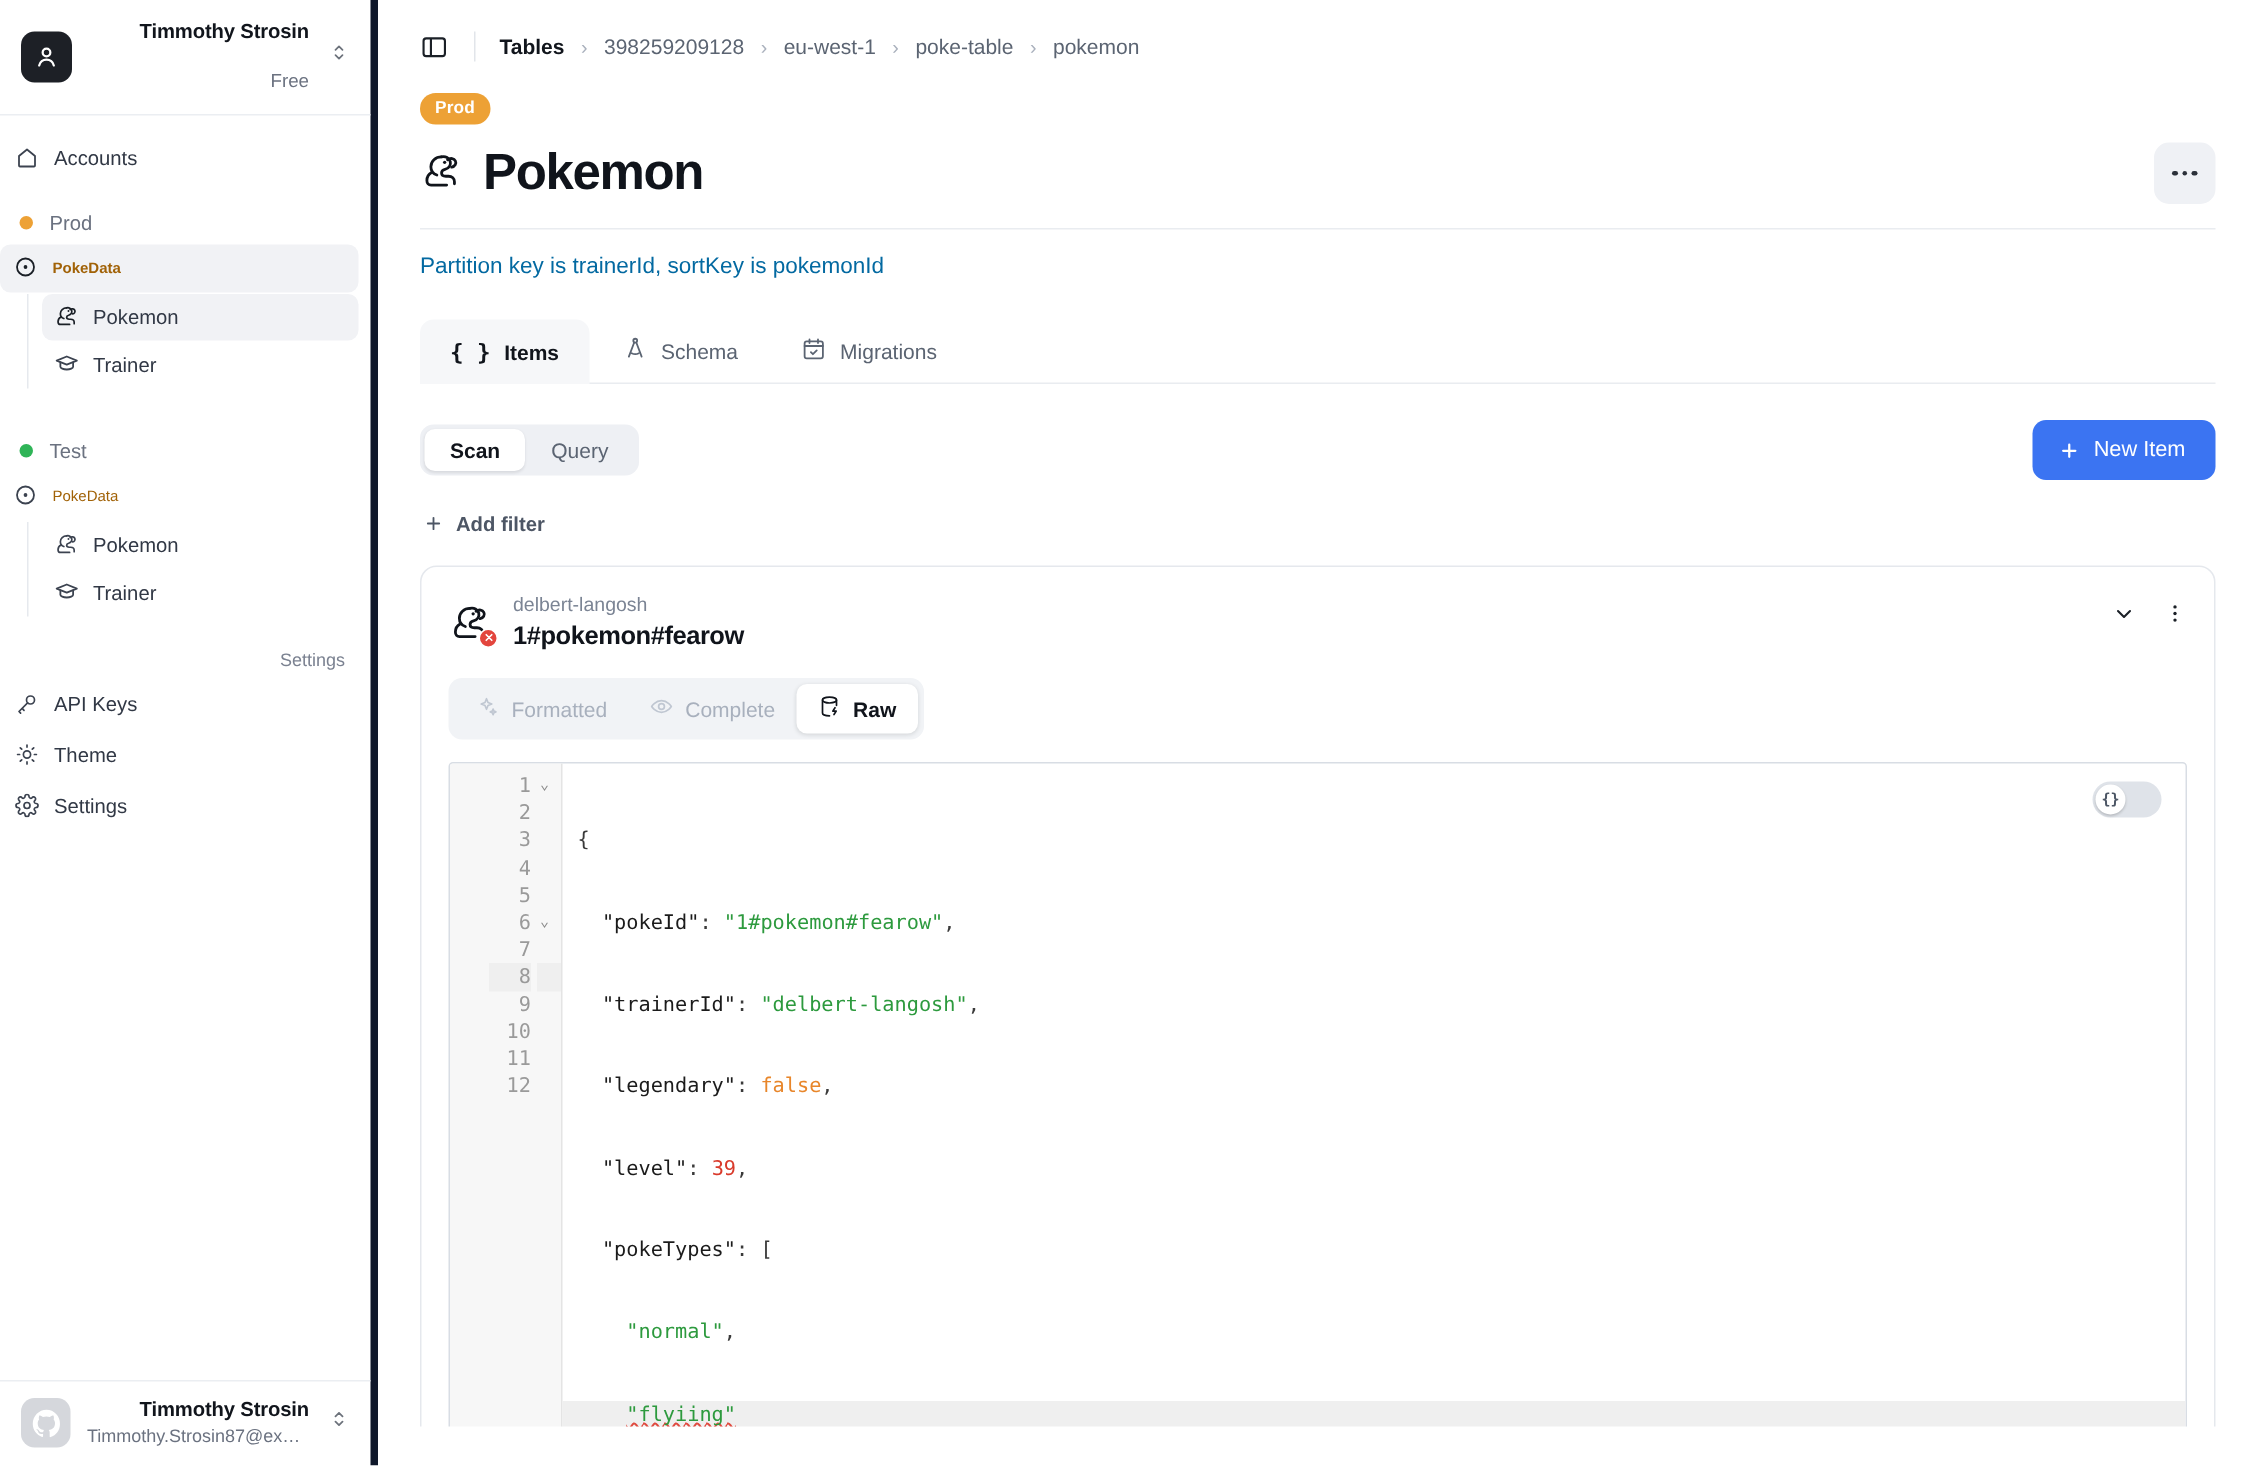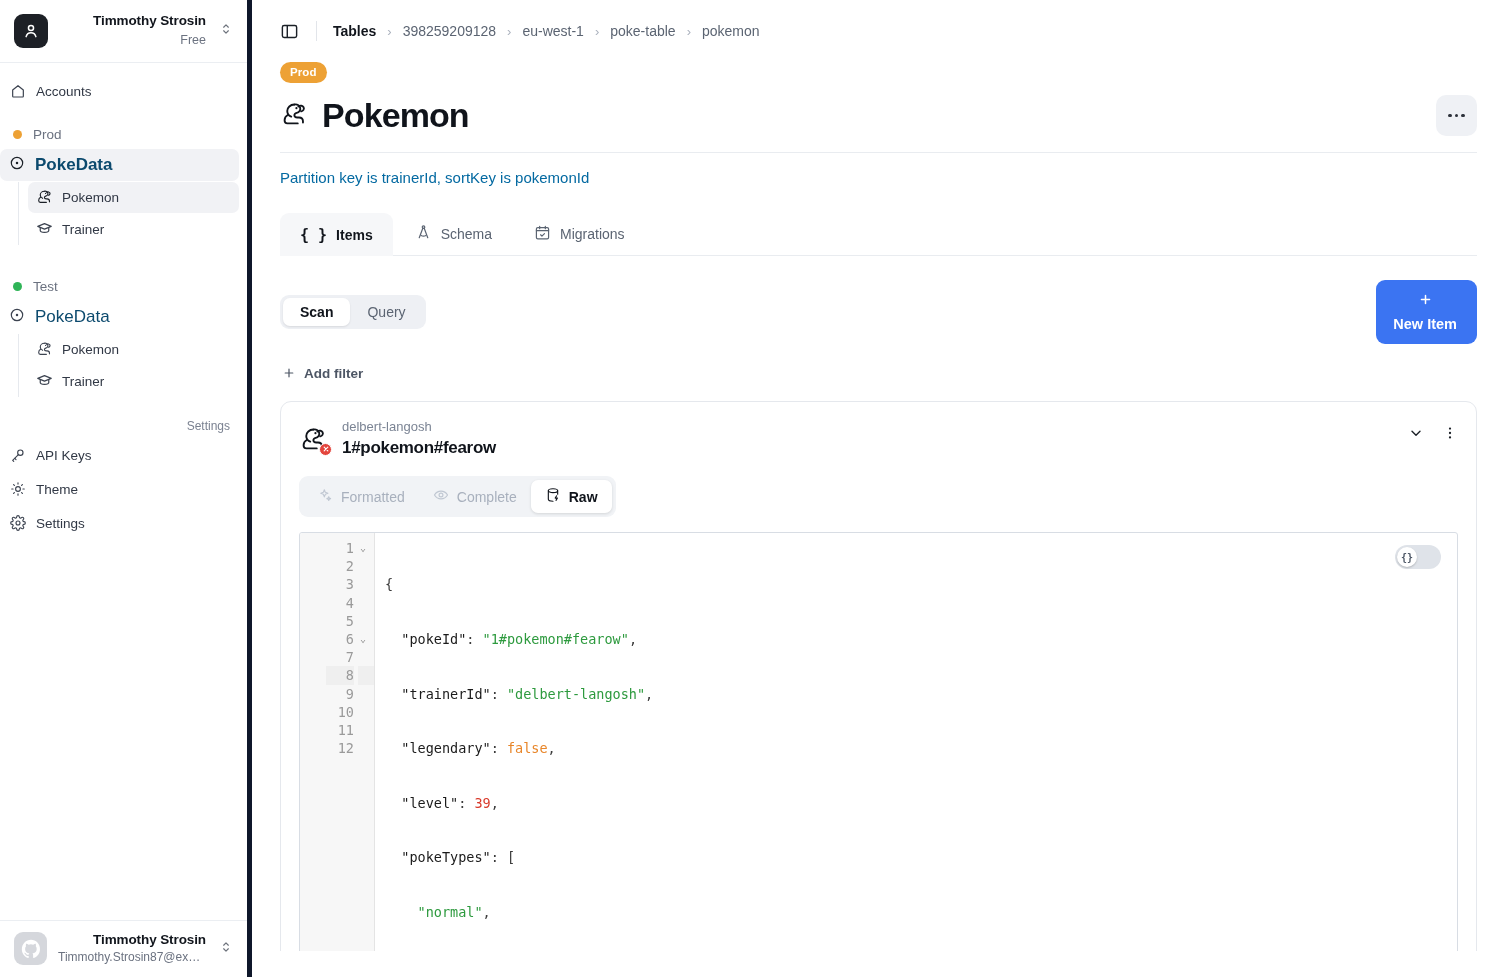--- a/index.html
+++ b/index.html
@@ -27,21 +27,21 @@
     padding: 13px 14px 14px 14px;
     border-bottom: 1px solid #ebeef2;
   }
   .sb-avatar {
     width: 34px; height: 34px; border-radius: 9px;
     background: #1d2026; flex: 0 0 34px;
     display: flex; align-items: center; justify-content: center;
   }
   .sb-top-txt { flex: 1; min-width: 0; }
   .sb-name { font-size: 13.5px; font-weight: 700; color: #11151c; line-height: 16px; letter-spacing: -0.1px;}
-  .sb-plan { font-size: 12.5px; color: #6b7280; line-height: 16px; margin-top: 3px;}
+  .sb-plan { font-size: 12.5px; color: #6b7280; line-height: 16px; margin-top: 17px;}
   .updown { flex: 0 0 16px; opacity: .75; }
 
   .sb-scroll { flex: 1; padding: 10px 8px 0 0; overflow: hidden; }
 
   .nav-item {
     display: flex; align-items: center; gap: 10px;
     height: 32px; padding: 0 9px; border-radius: 7px;
     font-size: 13.5px; color: #313845; cursor: pointer;
     margin-bottom: 2px;
   }
@@ -50,21 +50,21 @@
   .group-head {
     display: flex; align-items: center; gap: 11px;
     height: 30px; padding: 0 9px; font-size: 13.5px;
     color: #6b7280; margin-top: 12px;
   }
   .dot { width: 9px; height: 9px; border-radius: 50%; flex: 0 0 9px; margin-left: 4px;}
 
   .db-item {
     display: flex; align-items: center; gap: 10px;
     height: 32px; padding: 0 9px; border-radius: 7px;
-    font-size: 17px; color: #0c4a6e; cursor: pointer; margin-bottom: 1px;
+    font-size: 10px; color: #a16207; cursor: pointer; margin-bottom: 1px;
   }
   .db-item.active { background: #f1f2f5; font-weight: 700; }
 
   .tbl-wrap { margin-left: 18px; border-left: 1.5px solid #e6e9ee; padding-left: 9px; }
   .tbl-item {
     display: flex; align-items: center; gap: 9px;
     height: 31px; padding: 0 8px; border-radius: 7px;
     font-size: 13.5px; color: #313845; cursor: pointer; margin-bottom: 1px;
   }
   .tbl-item.active { background: #f1f2f5; }
@@ -139,24 +139,23 @@
     display: inline-flex; background: #eef0f4; border-radius: 9px; padding: 3px;
   }
   .seg-btn {
     font-size: 14px; padding: 6px 17px; border-radius: 7px; color: #5b6472;
     cursor: pointer; border: none; background: transparent; font-family: inherit;
   }
   .seg-btn.active { background: #ffffff; color: #10141b; font-weight: 700; box-shadow: 0 1px 2px rgba(16,20,27,.10); }
 
   .new-item-btn {
     display: inline-flex; align-items: center; gap: 9px;
-    background: #3b74f2; color: #fff; font-size: 14.5px; font-weight: 700;
+    background: #3b74f2; color: #fff; font-size: 14.5px; font-weight: 400;
     border: none; border-radius: 9px; padding: 12px 20px 12px 17px; cursor: pointer;
     font-family: inherit;
-    flex-direction: column;
   }
 
   .add-filter {
     display: inline-flex; gap: 8px;
     margin-top: 18px; font-size: 13.5px; color: #4d5665; cursor: pointer; font-weight: 700;
     padding: 4px 2px;
   }
 
   
   .card {

